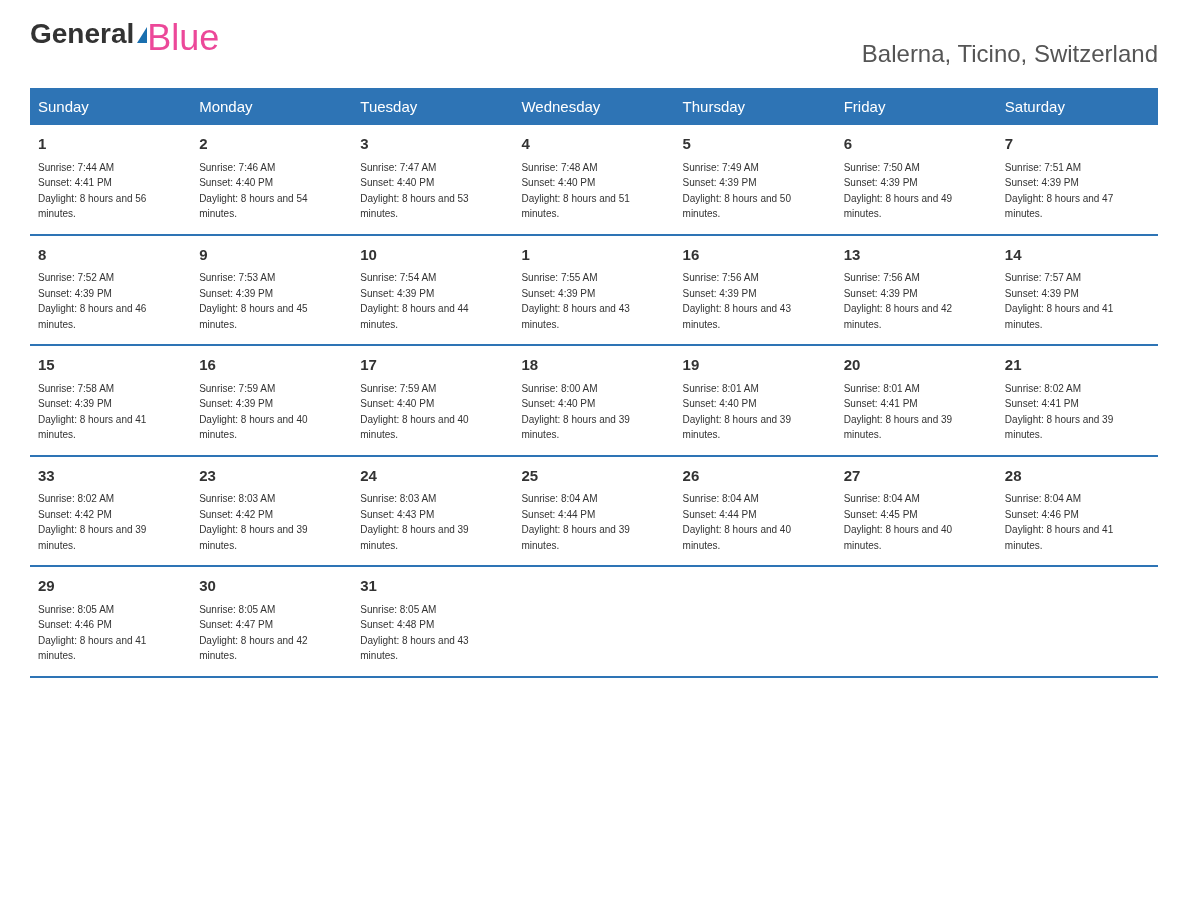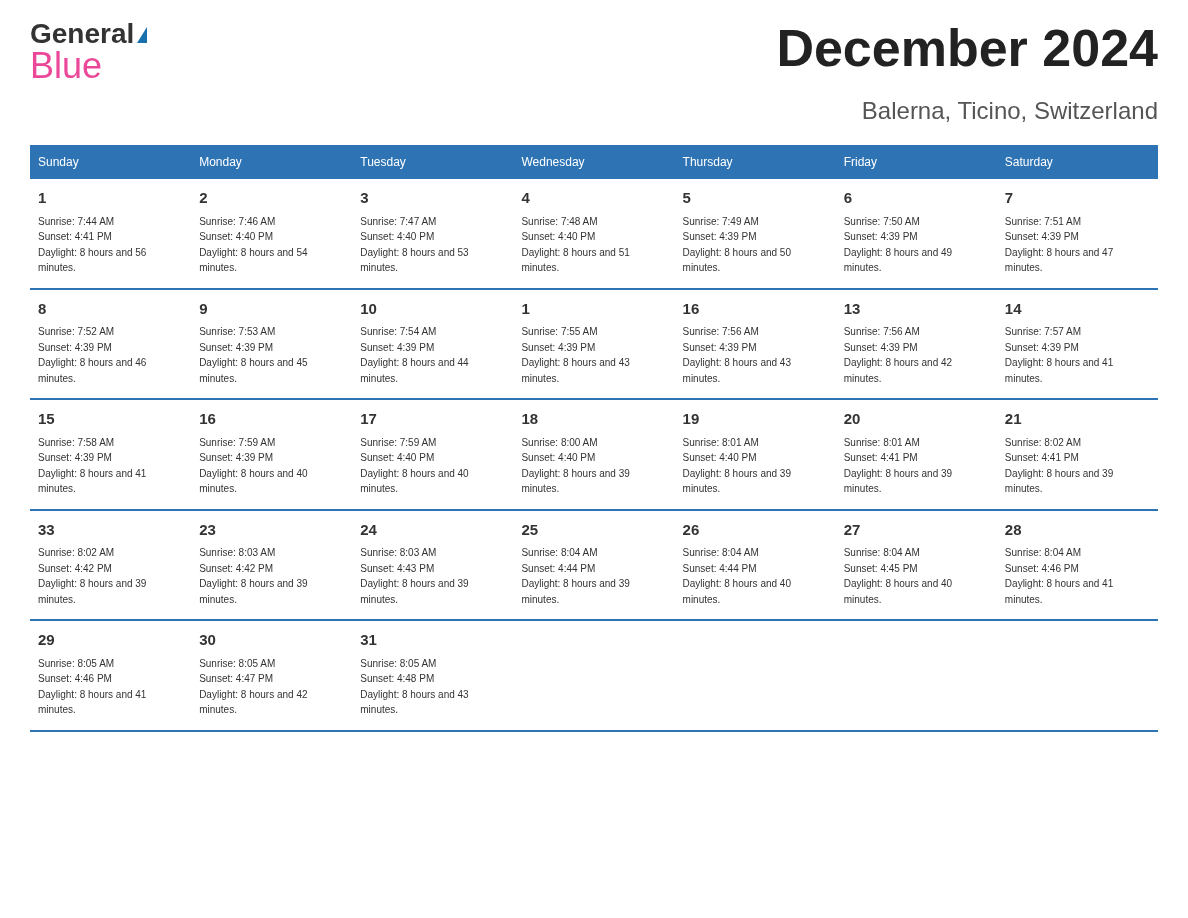--- a/index.html
+++ b/index.html
@@ -11,21 +11,20 @@
       min-height: 918px;
     }
     .header {
       display: flex;
       justify-content: space-between;
       align-items: flex-start;
       margin-bottom: 20px;
     }
     .logo {
       display: flex;
-      flex-direction: column;
       align-items: flex-start;
     }
     .logo-general {
       font-size: 28px;
       font-weight: bold;
       color: #333;
       line-height: 1;
     }
     .logo-blue {
       font-size: 36px;
@@ -61,21 +60,21 @@
     table {
       width: 100%;
       border-collapse: collapse;
       table-layout: fixed;
     }
     thead tr th {
       background-color: #2e74b5;
       color: #fff;
       padding: 10px 8px;
       text-align: left;
-      font-size: 12px;
+      font-size: 15px;
       font-weight: normal;
       margin-top: 43px;
     }
     tbody tr {
       border-bottom: 2px solid #2e74b5;
     }
     tbody tr td {
       vertical-align: top;
       padding: 8px 8px 12px 8px;
       font-size: 13px;
@@ -98,21 +97,20 @@
 <body>
 
 <div class="header">
   <div class="logo">
     <div>
       <span class="logo-general">General</span><span class="logo-triangle"></span>
     </div>
     <span class="logo-blue">Blue</span>
   </div>
   <div class="title-section">
-    <div class="month-title">December 2024</div>
     <div class="location">Balerna, Ticino, Switzerland</div>
   </div>
 </div>
 
 <table>
   <thead>
     <tr>
       <th>Sunday</th>
       <th>Monday</th>
       <th>Tuesday</th>

